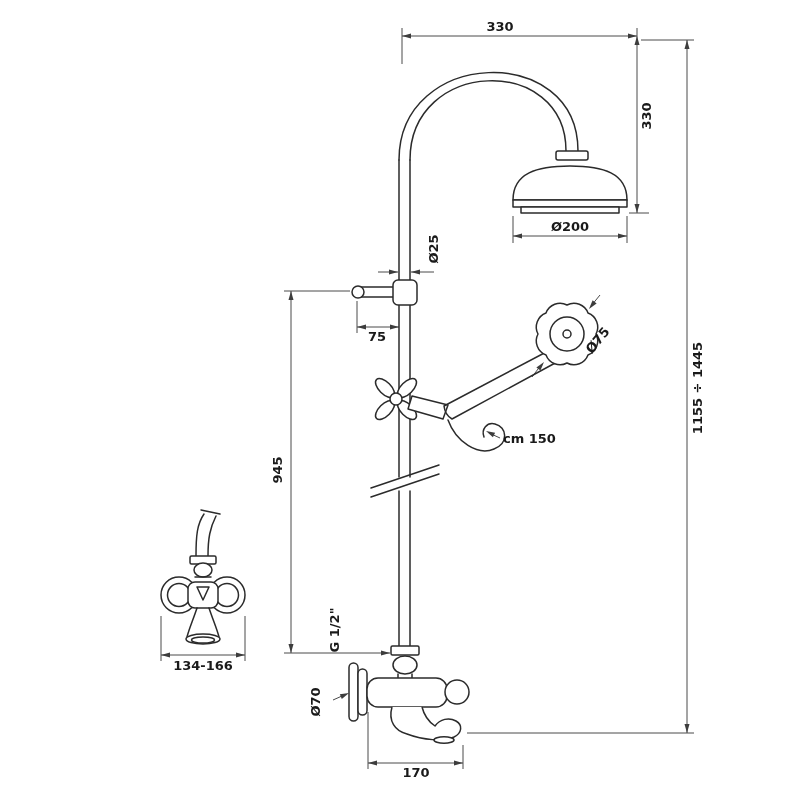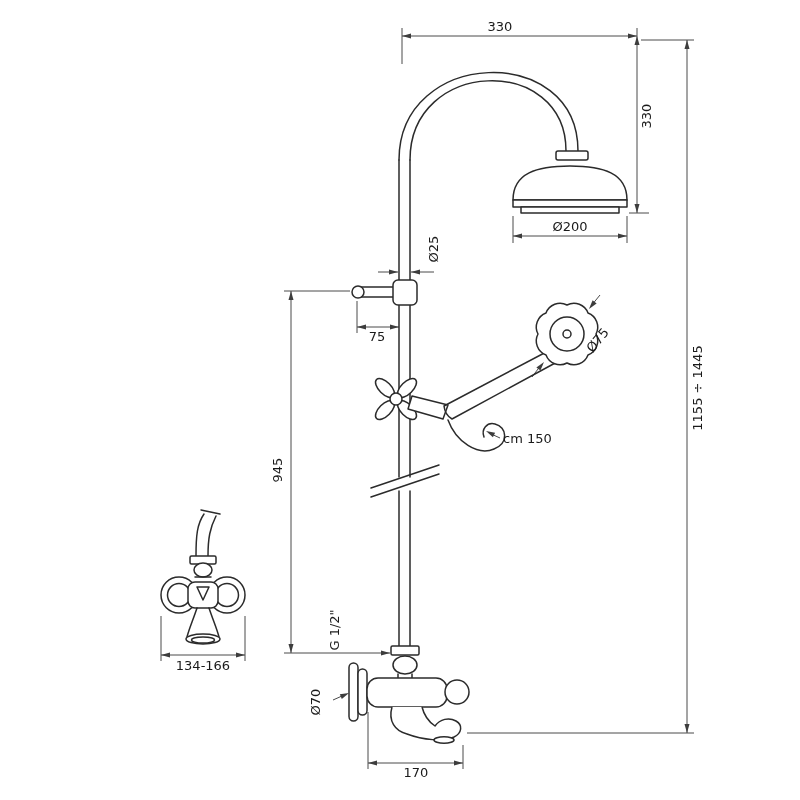--- a/index.html
+++ b/index.html
@@ -1,16 +1,16 @@
 <!DOCTYPE html>
 <html><head>
 <meta charset="utf-8">
 <style>
   html,body{margin:0;padding:0;background:#ffffff;}
-  .stage{width:800px;height:800px;background:#fff;position:relative;font-family:"DejaVu Sans",sans-serif;}
+  .stage{width:800px;height:800px;background:#fff;position:relative;font-family:"DejaVu Sans",sans-serif;font-weight:bold;}
   svg{display:block;}
   .dim-line{stroke:#4a4a4a;stroke-width:1;fill:none;}
   .arrow{fill:#3d3d3d;stroke:none;}
   .part{stroke:#2b2b2b;stroke-width:1.5;fill:none;stroke-linecap:round;stroke-linejoin:round;}
   .partf{stroke:#2b2b2b;stroke-width:1.5;fill:#ffffff;stroke-linejoin:round;}
   .dim-text{font-family:"DejaVu Sans",sans-serif;font-size:13px;fill:#1a1a1a;}
 </style>
 </head>
 <body>
 

